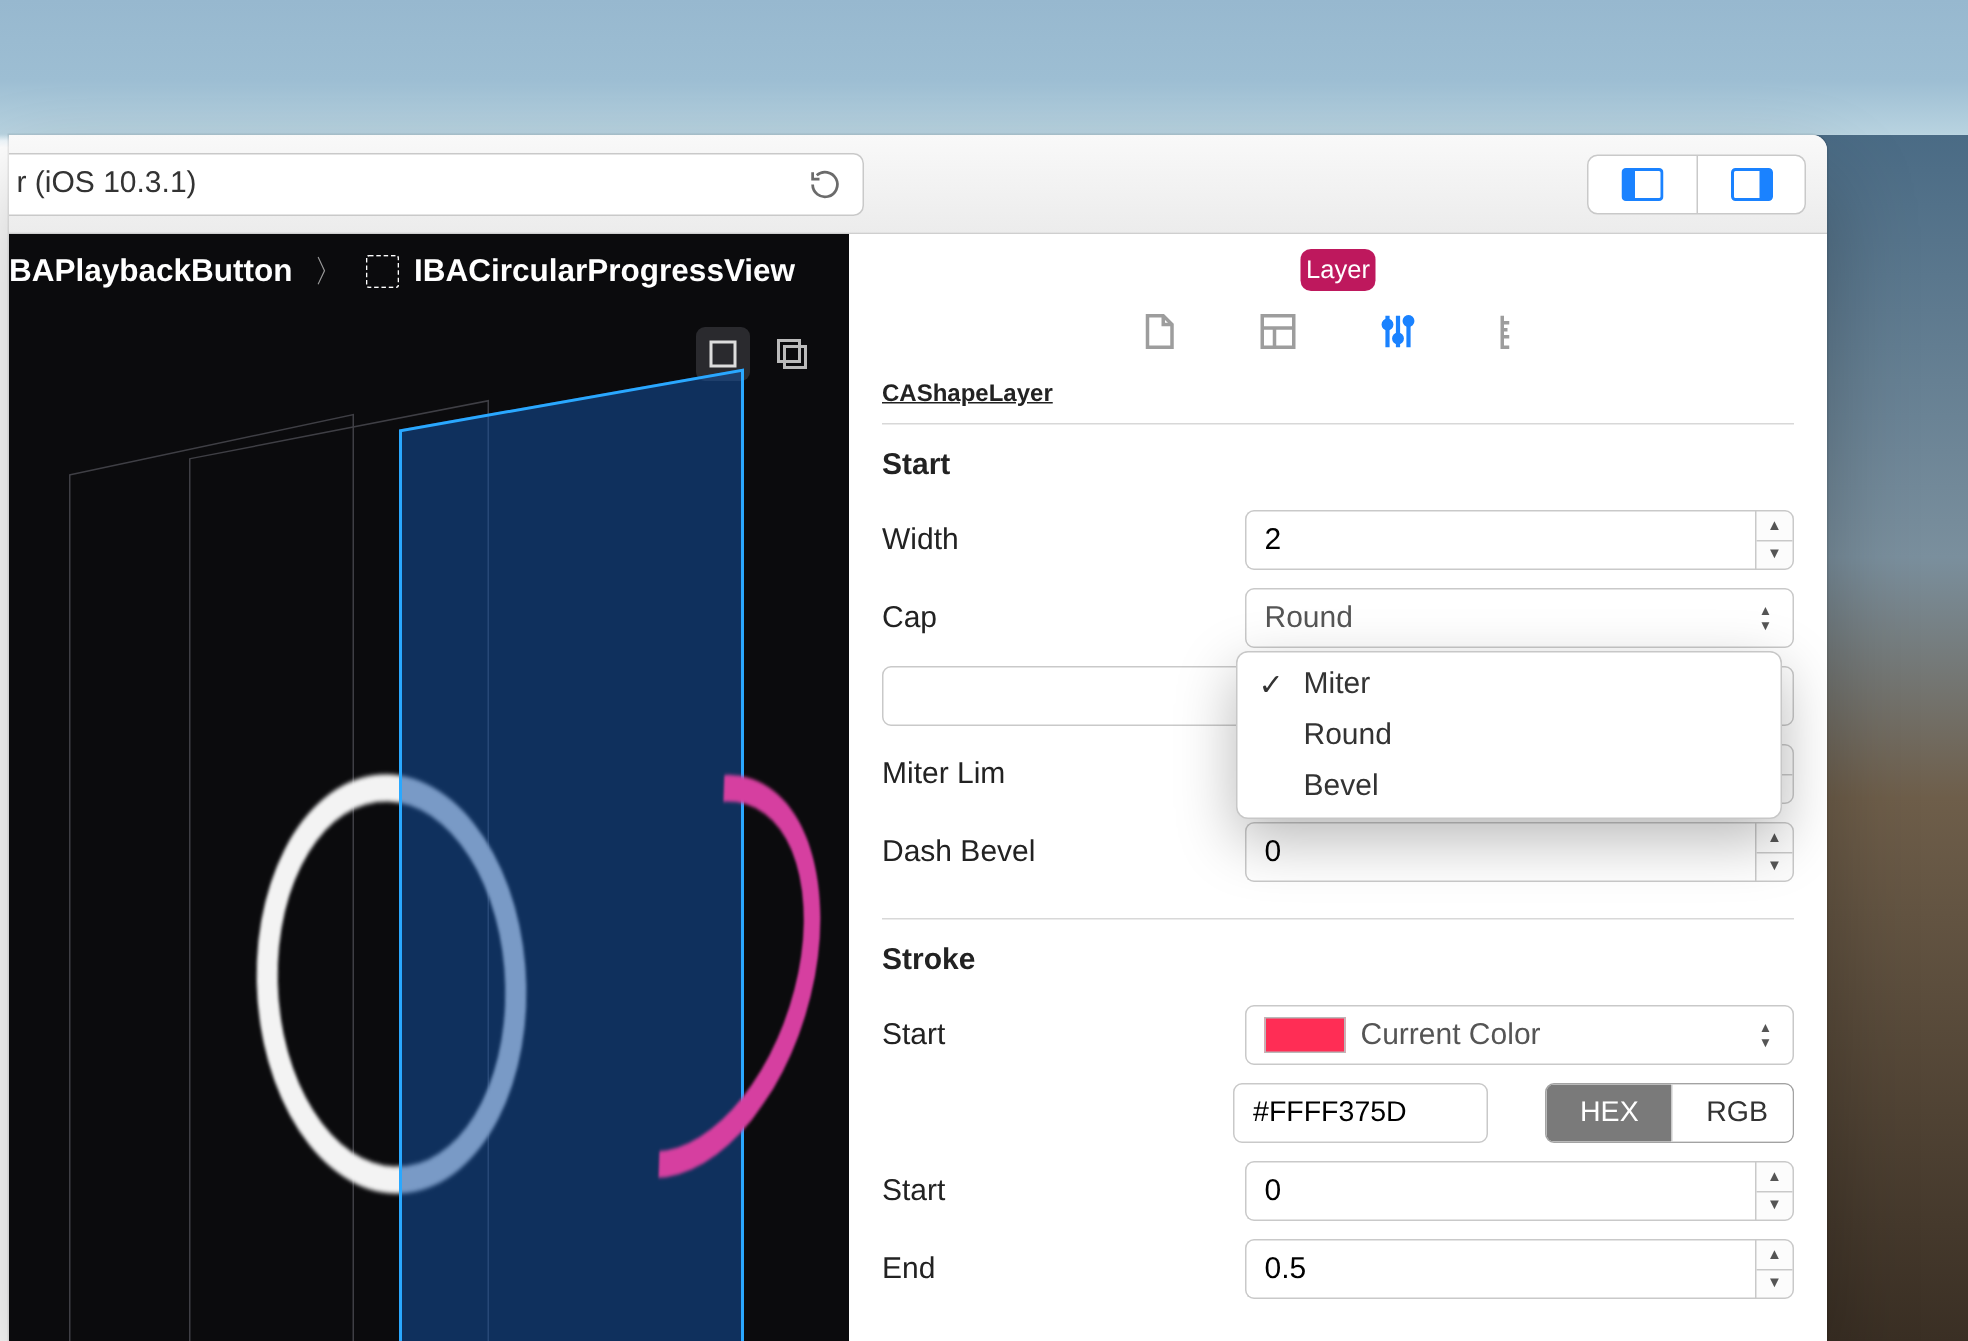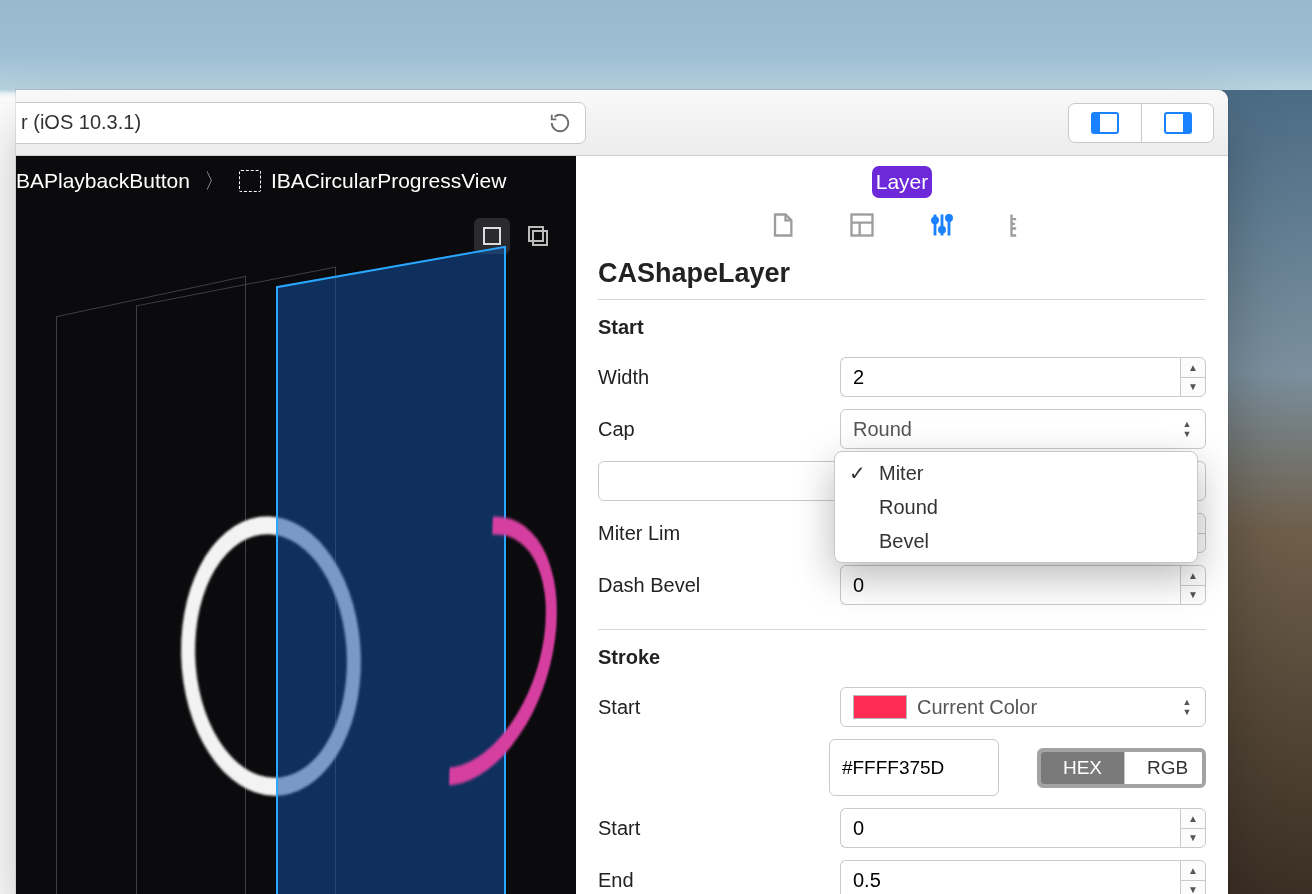--- a/index.html
+++ b/index.html
@@ -9,21 +9,21 @@
   }
   
   .wallpaper {
     position: absolute; right:0; top:90px; bottom:0; width:110px;
     background: linear-gradient(180deg,#4a6b85 0%, #7a8f9d 35%, #6e5e4a 55%, #3a2f24 100%);
     z-index:0;
   }
 
   .window {
     position: absolute;
-    left: 16px; top: 90px; width: 1212px; height: 804px;
+    left: 6px; top: 90px; width: 1212px; height: 804px;
     background: #fff;
     border-top-right-radius: 10px;
     box-shadow: 0 30px 60px rgba(0,0,0,.25), 0 0 0 1px rgba(0,0,0,.08);
     overflow: hidden;
     z-index:1;
   }
 
   .toolbar {
     height: 66px;
     background: linear-gradient(#f9f9f9,#ececec);
@@ -57,21 +57,21 @@
 
   
   .viewer {
     width: 560px; background:#0b0b0d; color:#eee; position:relative;
     flex: 0 0 560px;
   }
   .breadcrumb {
     height:50px; display:flex; align-items:center; gap:14px;
     font-size:21px; color:#fff; padding-left:0;
   }
-  .bc-item { display:flex; align-items:center; gap:10px; }
+  .bc-item { display:flex; align-items:center; gap:10px;font-weight:bold; }
   .bc-chevron { color:#9a9a9a; }
   .bc-icon { width:22px; height:22px; border:1.5px dashed #fff; border-radius:2px; }
   .viewer-controls {
     position:absolute; top:62px; right:20px; display:flex; gap:10px;
   }
   .vc-btn {
     width:36px; height:36px; border-radius:6px; display:flex; align-items:center; justify-content:center;
   }
   .vc-btn.active { background:#2a2a2e; }
   .vc-btn svg { width:22px; height:22px; }
@@ -97,30 +97,30 @@
     transform: scaleX(.62) rotate(48deg);
     filter: blur(1.2px);
   }
 
   
   .inspector {
     flex:1; background:#fff; overflow:hidden; font-size:20px; color:#222;
   }
   .insp-header { display:flex; justify-content:center; padding:10px 0 6px; }
   .pill {
-    background:#6d28d9; color:#fff; padding:4px 4px; border-radius:7px; font-size:21px;
+    background:#be185d; color:#fff; padding:4px 4px; border-radius:7px; font-size:17px;
   }
   .tabstrip {
     display:flex; justify-content:center; gap:50px; padding:6px 0 14px;
   }
   .tab-icon { width:30px; height:30px; color:#9d9d9d; display:flex; align-items:center; justify-content:center;}
   .tab-icon.active { color:#1a82ff; }
   .tab-icon svg { width:28px; height:28px; }
 
-  .section-title { font-weight:700; font-size:27px; padding: 4px 22px 10px; }
+  .section-title { font-weight:700; font-size:16px; padding: 4px 22px 10px; text-decoration: underline; }
   .divider { height:1px; background:#d8d8d8; margin: 0 22px 14px; }
 
   .subhead { font-weight:700; padding: 2px 22px 12px; font-size:20px; }
 
   .row {
     display:flex; align-items:center; padding: 6px 22px; gap:12px;
   }
   .row .lbl { width: 230px; text-align:left; color:#222; font-size:20px; }
   .field {
     flex:1; position:relative; display:flex;
@@ -153,30 +153,30 @@
     padding:4px 0; z-index:10;
   }
   .dd-item { height:34px; display:flex; align-items:center; padding:0 44px; font-size:20px; color:#333; position:relative;}
   .dd-item .check { position:absolute; left:14px; }
 
   .swatch {
     width:54px; height:24px; background:#ff2d55; border:1px solid #b9b9b9; margin-right:10px;
   }
 
   .seg {
-    display:flex; border:4px solid #a3a3a3; border-radius:6px; overflow:hidden; height:40px;margin-left:26px;
+    display:flex; border:1px solid #a3a3a3; border-radius:6px; overflow:hidden; height:40px;margin-left:26px;
   }
   .seg button {
     border:none; background:#fff; padding:0 22px; font-size:19px; color:#333;
   }
   .seg button.active { background:#7a7a7a; color:#fff; }
   .seg button + button { border-left:1px solid #c9c9c9; }
 
   .hexinput {
-    height:57px; border:1px solid #c9c9c9; border-radius:6px; padding:0 12px; font-size:19px; width:170px;
+    height:40px; border:1px solid #c9c9c9; border-radius:6px; padding:0 12px; font-size:19px; width:170px;
   }
 </style>
 </head>
 <body>
 
 <div class="wallpaper"></div>
 
 <div class="window">
 
   <div class="toolbar">

